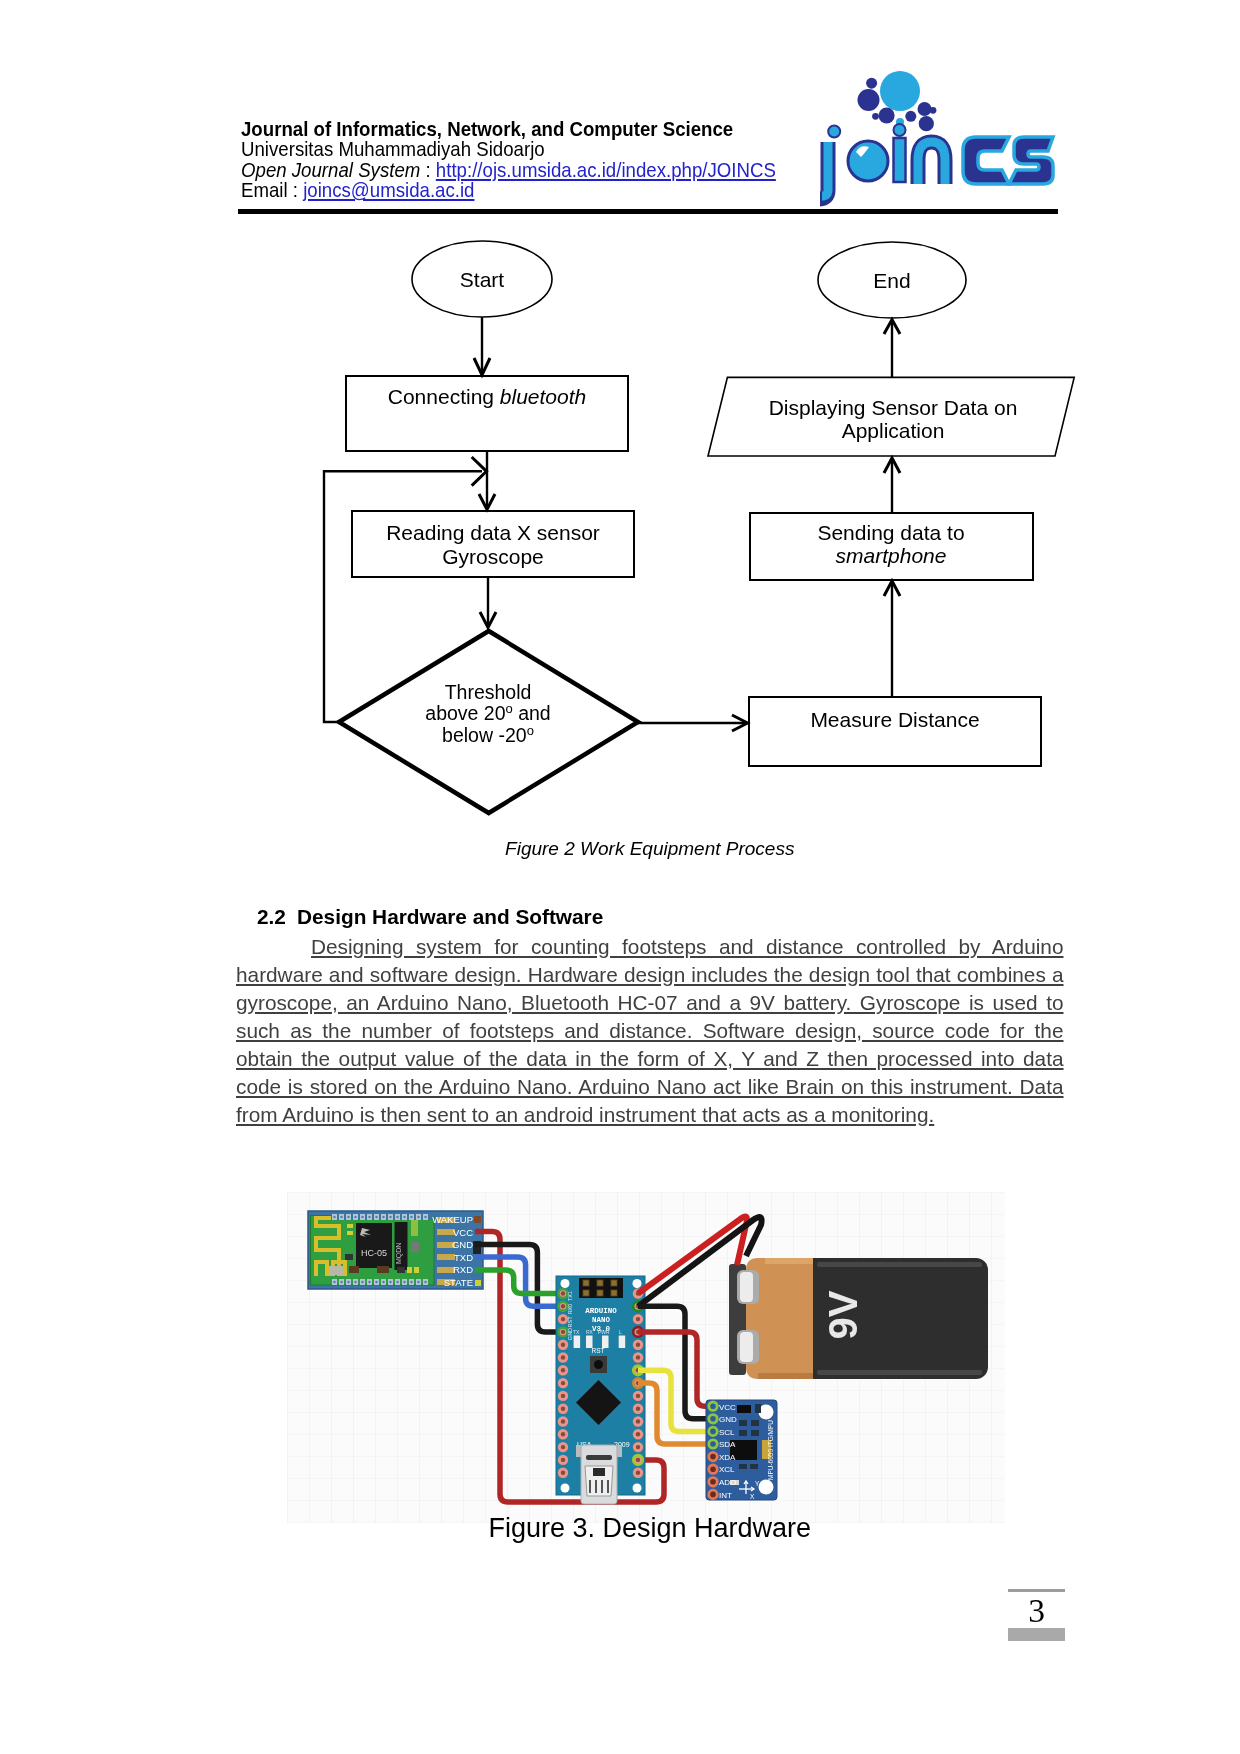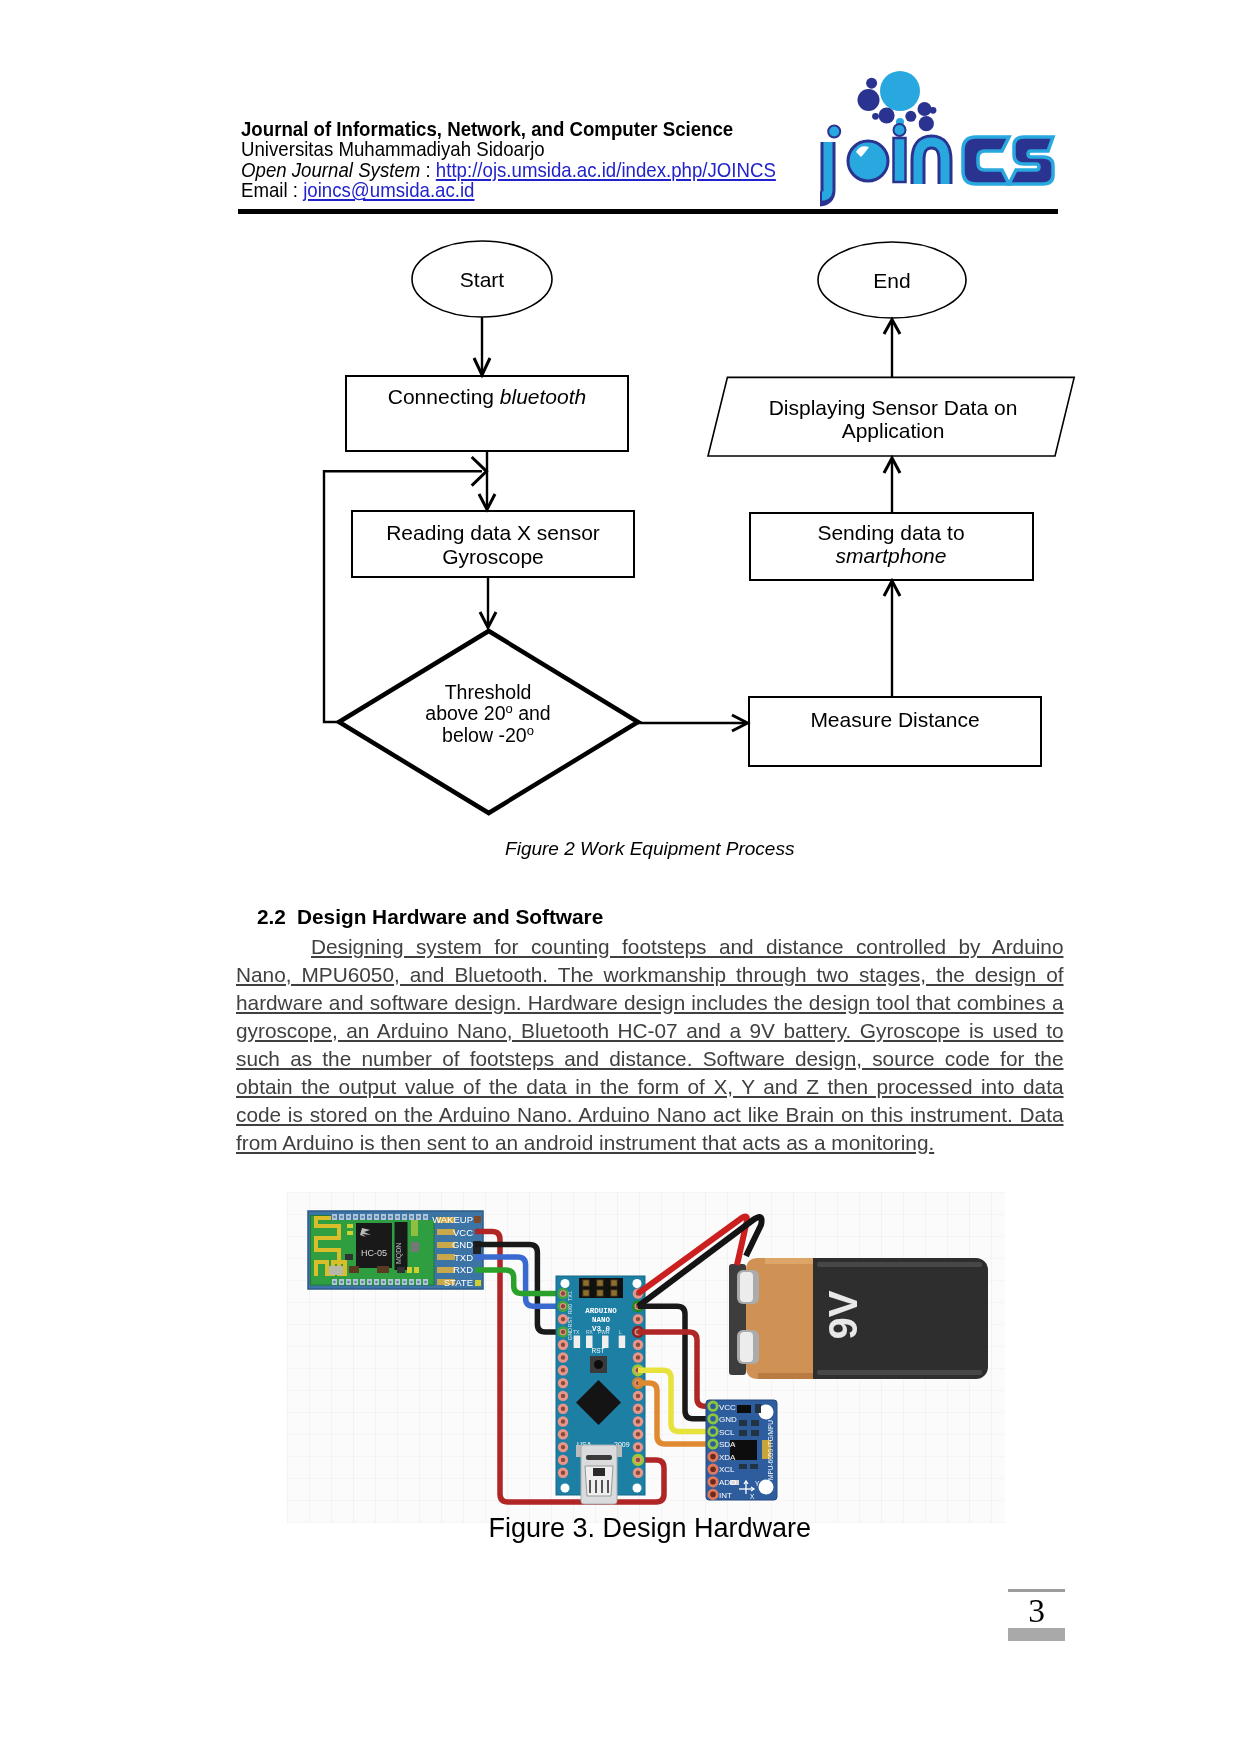--- a/index.html
+++ b/index.html
@@ -118,21 +118,20 @@
         <text x="488" y="742">below -20<tspan font-size="13px" dy="-7">o</tspan></text>
       </g>
     </g>
   </svg>
 
   <div class="abs cap2">Figure 2 Work Equipment Process</div>
 
   <div class="abs h22"><span class="num">2.2</span>Design Hardware and Software</div>
   <div class="abs para">
     <div style="text-indent:75px">Designing system for counting footsteps and distance controlled by Arduino</div>
-    <div>Nano, MPU6050, and Bluetooth. The workmanship through two stages, the design of</div>
     <div>hardware and software design. Hardware design includes the design tool that combines a</div>
     <div>gyroscope, an Arduino Nano, Bluetooth HC-07 and a 9V battery. Gyroscope is used to</div>
     <div>such as the number of footsteps and distance. Software design, source code for the</div>
     <div>obtain the output value of the data in the form of X, Y and Z then processed into data</div>
     <div>code is stored on the Arduino Nano. Arduino Nano act like Brain on this instrument. Data</div>
     <div class="last">from Arduino is then sent to an android instrument that acts as a monitoring.</div>
   </div>
 
   <svg id="fig3" class="abs" style="left:287px;top:1192px" width="718" height="331" viewBox="0 0 718 331">
     <defs>

